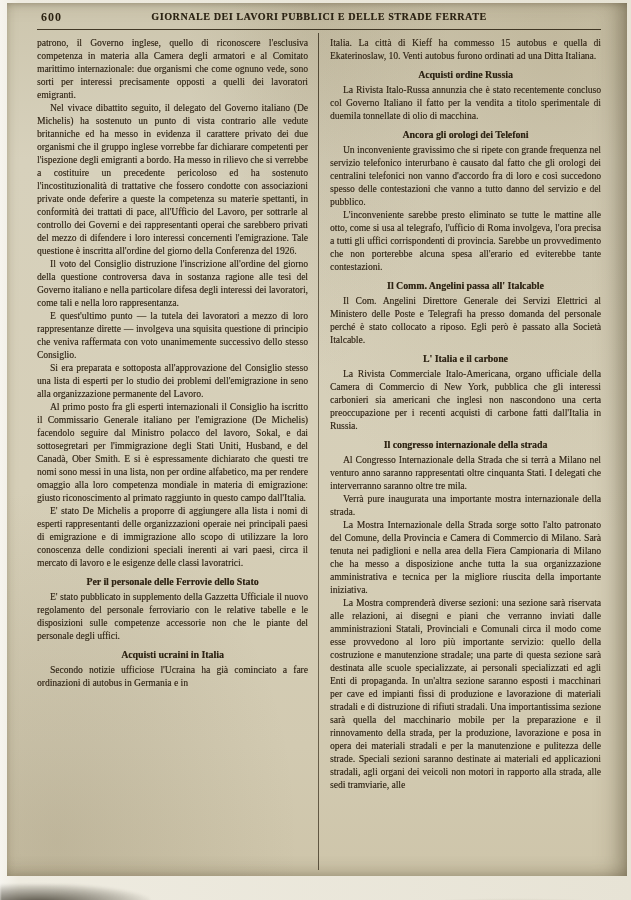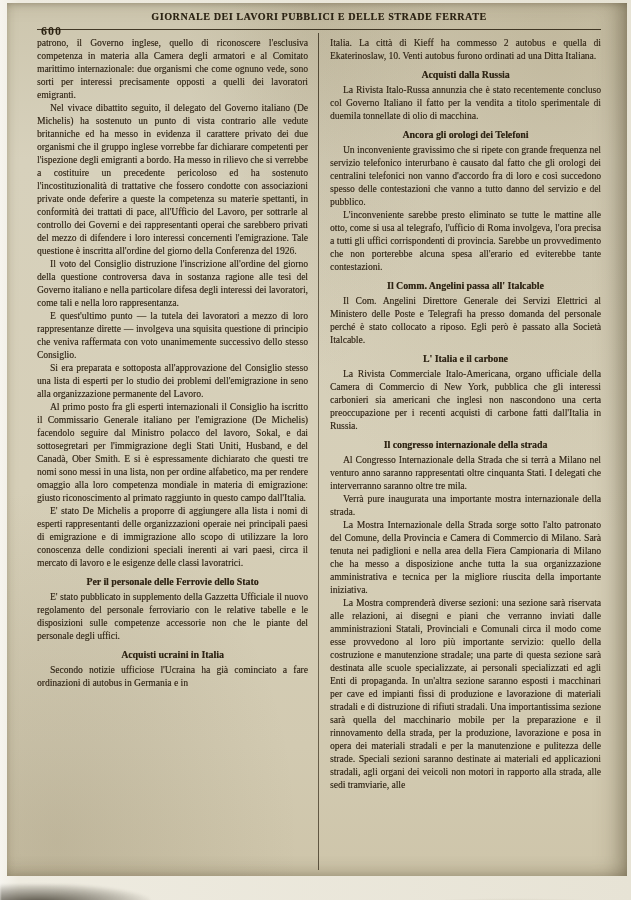--- a/index.html
+++ b/index.html
@@ -53,21 +53,21 @@
   }
   .header {
     position: relative;
     height: 22px;
     margin: 4px 26px 0 30px;
     border-bottom: 1.5px solid rgba(40,30,14,0.85);
   }
   .page-number {
     position: absolute;
     left: 4px;
-    top: 17px;
+    top: 3px;
     font-size: 12px;
     font-weight: bold;
     letter-spacing: 1px;
     color: #2c2313;
   }
   .masthead {
     position: absolute;
     left: 0;
     right: 0;
     top: 4px;
@@ -138,22 +138,22 @@
           <div class="para">Si era preparata e sottoposta all'approvazione del Consiglio stesso una lista di esperti per lo studio dei problemi dell'emigrazione in seno alla organizzazione permanente del Lavoro.</div>
           <div class="para">Al primo posto fra gli esperti internazionali il Consiglio ha iscritto il Commissario Generale italiano per l'emigrazione (De Michelis) facendolo seguire dal Ministro polacco del lavoro, Sokal, e dai sottosegretari per l'immigrazione degli Stati Uniti, Husband, e del Canadà, Ober Smith. E si è espressamente dichiarato che questi tre nomi sono messi in una lista, non per ordine alfabetico, ma per rendere omaggio alla loro competenza mondiale in materia di emigrazione: giusto riconoscimento al primato raggiunto in questo campo dall'Italia.</div>
           <div class="para">E' stato De Michelis a proporre di aggiungere alla lista i nomi di esperti rappresentanti delle organizzazioni operaie nei principali paesi di emigrazione e di immigrazione allo scopo di utilizzare la loro conoscenza delle condizioni speciali inerenti ai vari paesi, circa il mercato di lavoro e le esigenze delle classi lavoratrici.</div>
           <div class="heading">Per il personale delle Ferrovie dello Stato</div>
           <div class="para">E' stato pubblicato in supplemento della Gazzetta Ufficiale il nuovo regolamento del personale ferroviario con le relative tabelle e le disposizioni sulle competenze accessorie non che le piante del personale degli uffici.</div>
           <div class="heading">Acquisti ucraini in Italia</div>
           <div class="para">Secondo notizie ufficiose l'Ucraina ha già cominciato a fare ordinazioni di autobus in Germania e in</div>
         </div>
       <div class="divider"></div>
       <div class="column right">
-          <div class="para first">Italia. La città di Kieff ha commesso 2 autobus e quella di Ekaterinoslaw, 10. Venti autobus furono ordinati ad una Ditta Italiana.</div>
-          <div class="heading">Acquisti dalla Russia</div>
+          <div class="para first">Italia. La città di Kieff ha commesso 15 autobus e quella di Ekaterinoslaw, 10. Venti autobus furono ordinati ad una Ditta Italiana.</div>
+          <div class="heading">Acquisti ordine Russia</div>
           <div class="para">La Rivista Italo-Russa annunzia che è stato recentemente concluso col Governo Italiano il fatto per la vendita a titolo sperimentale di duemila tonnellate di olio di macchina.</div>
           <div class="heading">Ancora gli orologi dei Telefoni</div>
           <div class="para">Un inconveniente gravissimo che si ripete con grande frequenza nel servizio telefonico interurbano è causato dal fatto che gli orologi dei centralini telefonici non vanno d'accordo fra di loro e così succedono spesso delle contestazioni che vanno a tutto danno del servizio e del pubblico.</div>
           <div class="para">L'inconveniente sarebbe presto eliminato se tutte le mattine alle otto, come si usa al telegrafo, l'ufficio di Roma involgeva, l'ora precisa a tutti gli uffici corrispondenti di provincia. Sarebbe un provvedimento che non porterebbe alcuna spesa all'erario ed eviterebbe tante contestazioni.</div>
           <div class="heading">Il Comm. Angelini passa all' Italcable</div>
           <div class="para">Il Com. Angelini Direttore Generale dei Servizi Elettrici al Ministero delle Poste e Telegrafi ha presso domanda del personale perché è stato collocato a riposo. Egli però è passato alla Società Italcable.</div>
           <div class="heading">L' Italia e il carbone</div>
           <div class="para">La Rivista Commerciale Italo-Americana, organo ufficiale della Camera di Commercio di New York, pubblica che gli interessi carbonieri sia americani che inglesi non nascondono una certa preoccupazione per i recenti acquisti di carbone fatti dall'Italia in Russia.</div>
           <div class="heading">Il congresso internazionale della strada</div>
           <div class="para">Al Congresso Internazionale della Strada che si terrà a Milano nel venturo anno saranno rappresentati oltre cinquanta Stati. I delegati che interverranno saranno oltre tre mila.</div>

